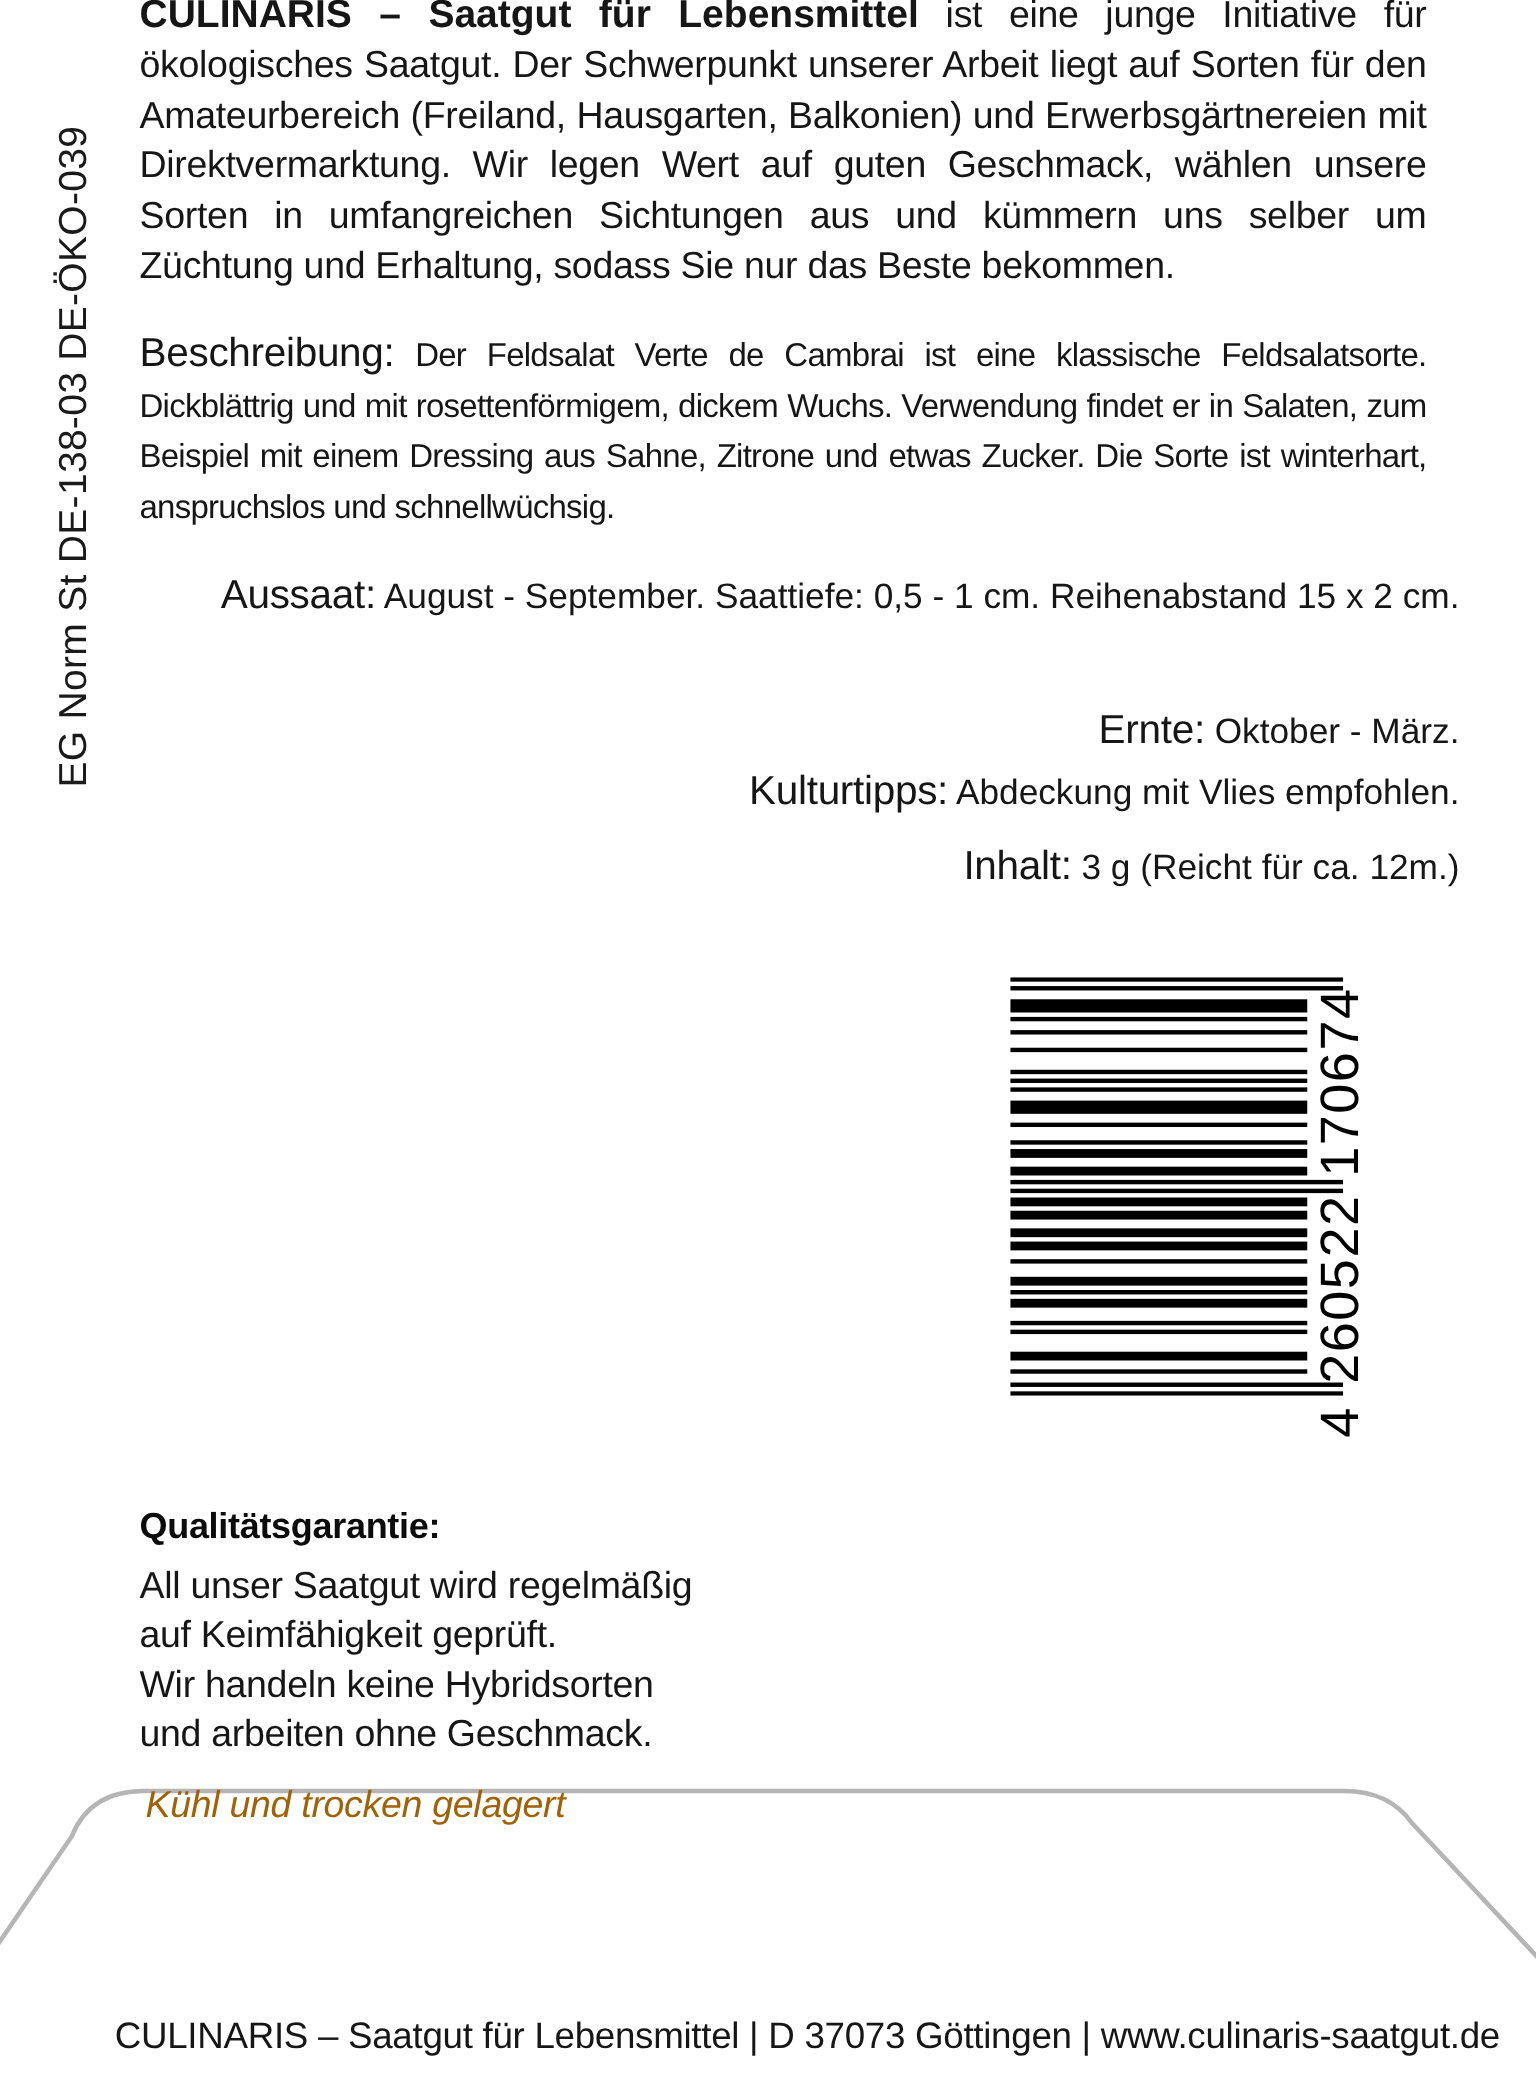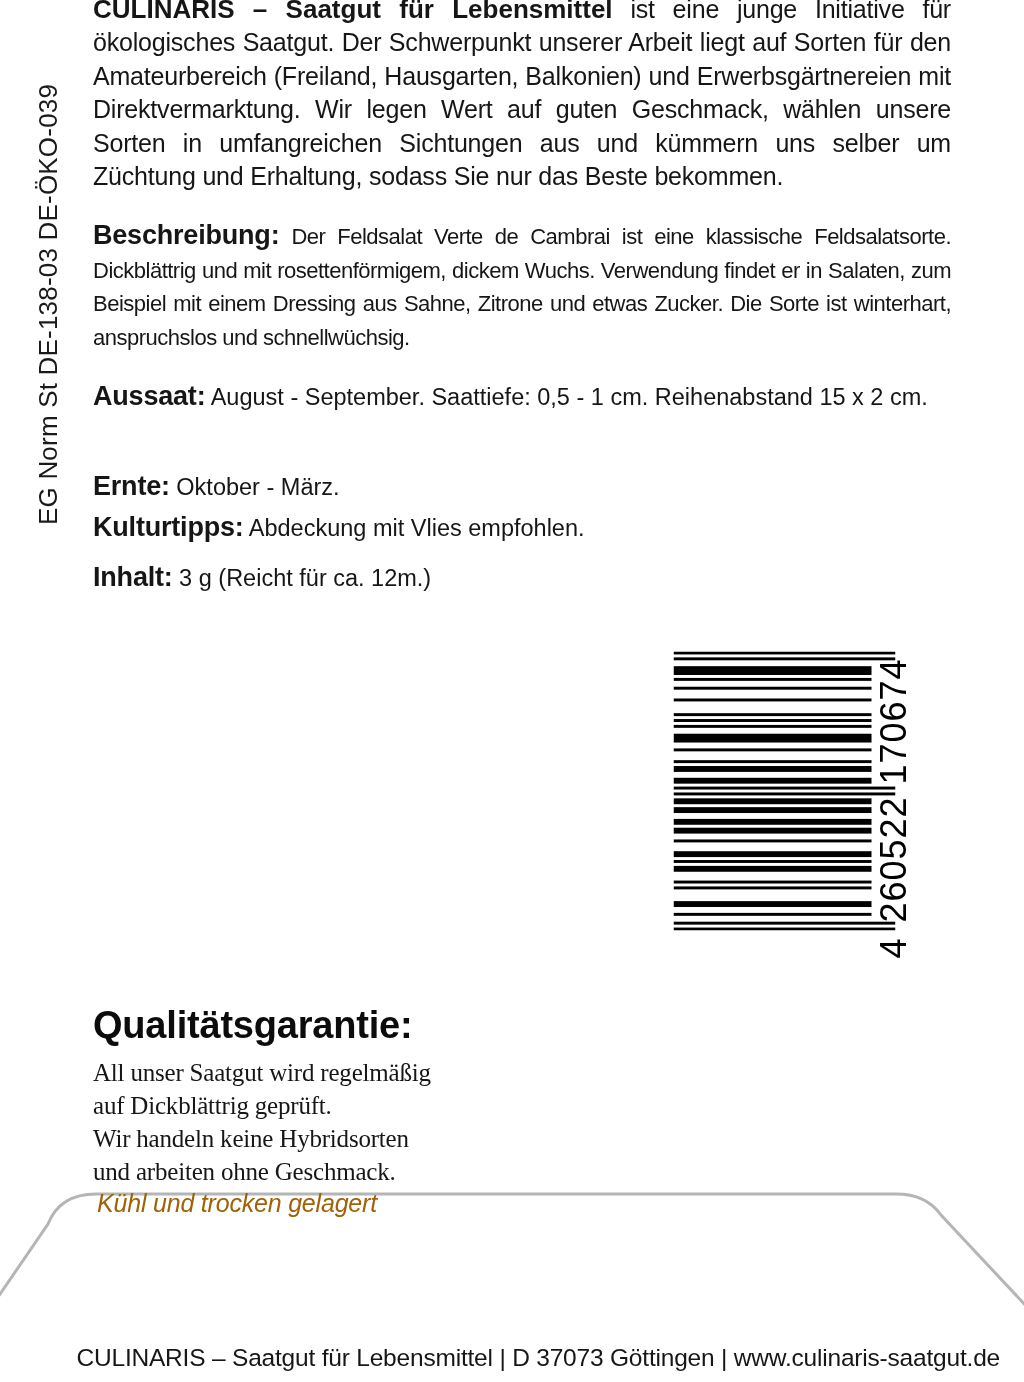--- a/index.html
+++ b/index.html
@@ -20,22 +20,22 @@
     transform:rotate(-90deg);
     font-size:26px;line-height:60px;white-space:nowrap;color:#1a1a1a;
     letter-spacing:0.2px;
   }
 
   
   .para{left:93px;width:858px;text-align:justify;color:#161616;}
   #intro{top:-7px;font-size:25px;line-height:33.4px;letter-spacing:-0.2px;}
   #intro .lead{font-weight:bold;font-size:26px;letter-spacing:0;}
   #beschreibung{top:219px;font-size:22px;line-height:33.5px;letter-spacing:-0.5px;}
-  .runin{font-weight:bold;font-size:27px;letter-spacing:-0.2px;}
-  .specline{left:93px;width:880px;font-size:23.5px;white-space:nowrap;color:#161616;}
+  .runin{font-weight:normal;font-size:27px;letter-spacing:-0.2px;}
+  .specline{left:93px;width:880px;font-size:23.5px;white-space:nowrap;color:#161616;text-align:right;}
   #aussaat{top:381px;}
   #ernte{top:441px;margin-top:30px;}
   #kulturtipps{top:512px;}
   #inhalt{top:562px;}
 
   
   #barcode-outer{left:673px;top:651px;width:240px;height:305px;}
   #barcode-upright{
     position:absolute;left:-31.5px;top:31.5px;width:303px;height:240px;
     transform:rotate(-90deg);
@@ -46,22 +46,22 @@
     position:absolute;top:200px;height:40px;
     font-size:36px;line-height:40px;color:#000;
     font-family:"Liberation Sans", sans-serif;
   }
   #bc-first{left:-4px;width:26px;text-align:left;}
   #bc-left{left:32px;width:124px;text-align:center;letter-spacing:1px;}
   #bc-right{left:170px;width:126px;text-align:center;letter-spacing:1px;}
 
   
   #quality{left:93px;top:1004px;width:600px;color:#161616;}
-  #quality-heading{font-weight:bold;font-size:38px;letter-spacing:-0.2px;margin:0 0 9px 0;color:#0c0c0c;}
-  .quality-line{font-size:25px;line-height:33px;letter-spacing:-0.2px;font-family:Liberation Serif, serif;}
+  #quality-heading{font-weight:bold;font-size:24px;letter-spacing:-0.2px;margin:0 0 9px 0;color:#0c0c0c;}
+  .quality-line{font-size:25px;line-height:33px;letter-spacing:-0.2px;}
 
   
   #curve-svg{left:0;top:1160px;width:1024px;height:222px;}
 
   
   #storage{left:97px;top:1184px;color:#a16207;}
   .storage-line{font-style:italic;font-size:25px;line-height:39px;letter-spacing:-0.2px;}
 
   
   #footer{left:0;top:1344px;width:1000px;text-align:right;font-size:24.5px;color:#161616;letter-spacing:-0.2px;white-space:nowrap;}
@@ -132,21 +132,21 @@
         </svg>
       <div class="bc-digit" id="bc-first">4</div>
       <div class="bc-digit" id="bc-left">260522</div>
       <div class="bc-digit" id="bc-right">170674</div>
     </div>
   </div>
 
   <div class="abs" id="quality">
     <div id="quality-heading">Qualitätsgarantie:</div>
     <div class="quality-line">All unser Saatgut wird regelmäßig</div>
-    <div class="quality-line">auf Dickblättrig geprüft.</div>
+    <div class="quality-line">auf Keimfähigkeit geprüft.</div>
     <div class="quality-line">Wir handeln keine Hybridsorten</div>
     <div class="quality-line">und arbeiten ohne Geschmack.</div>
   </div>
 
   <svg class="abs" id="curve-svg" viewBox="0 0 1024 222">
     <path d="M -4 140 L 48 64 Q 60 34 96 34 L 896 34 Q 926 34 941 55 L 1028 148" fill="none" stroke="#b5b5b5" stroke-width="3" stroke-linecap="round"></path>
   </svg>
 
   <div class="abs" id="storage">
     <div class="storage-line">Kühl und trocken gelagert</div>

